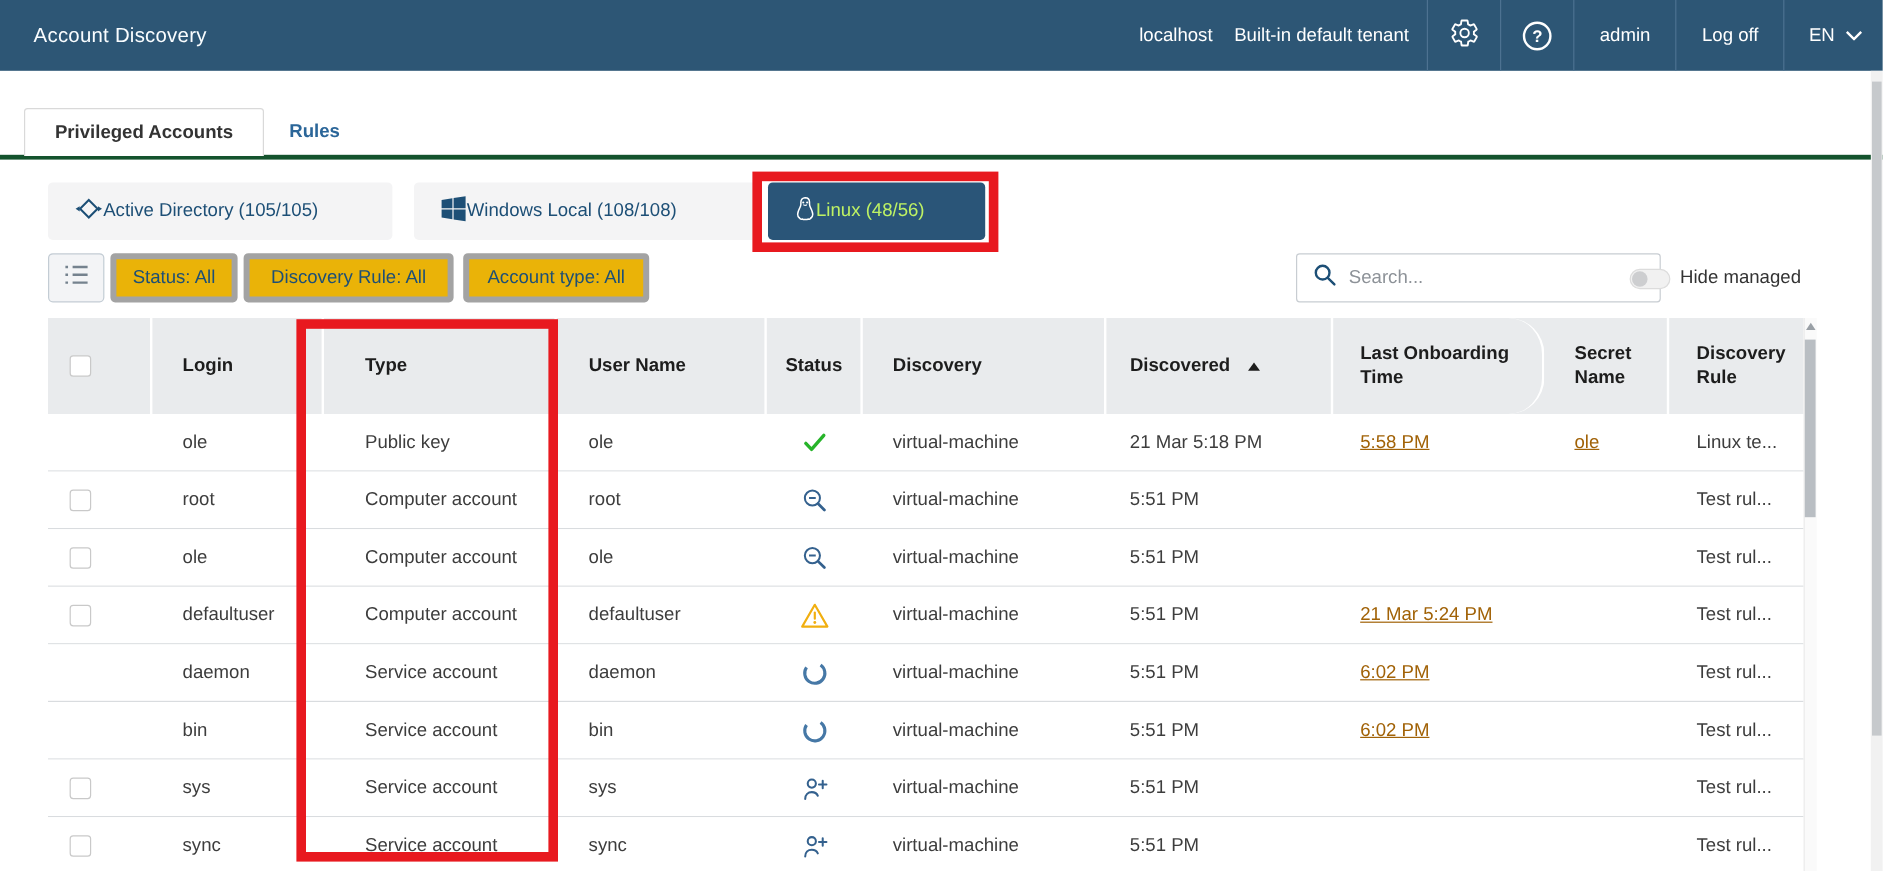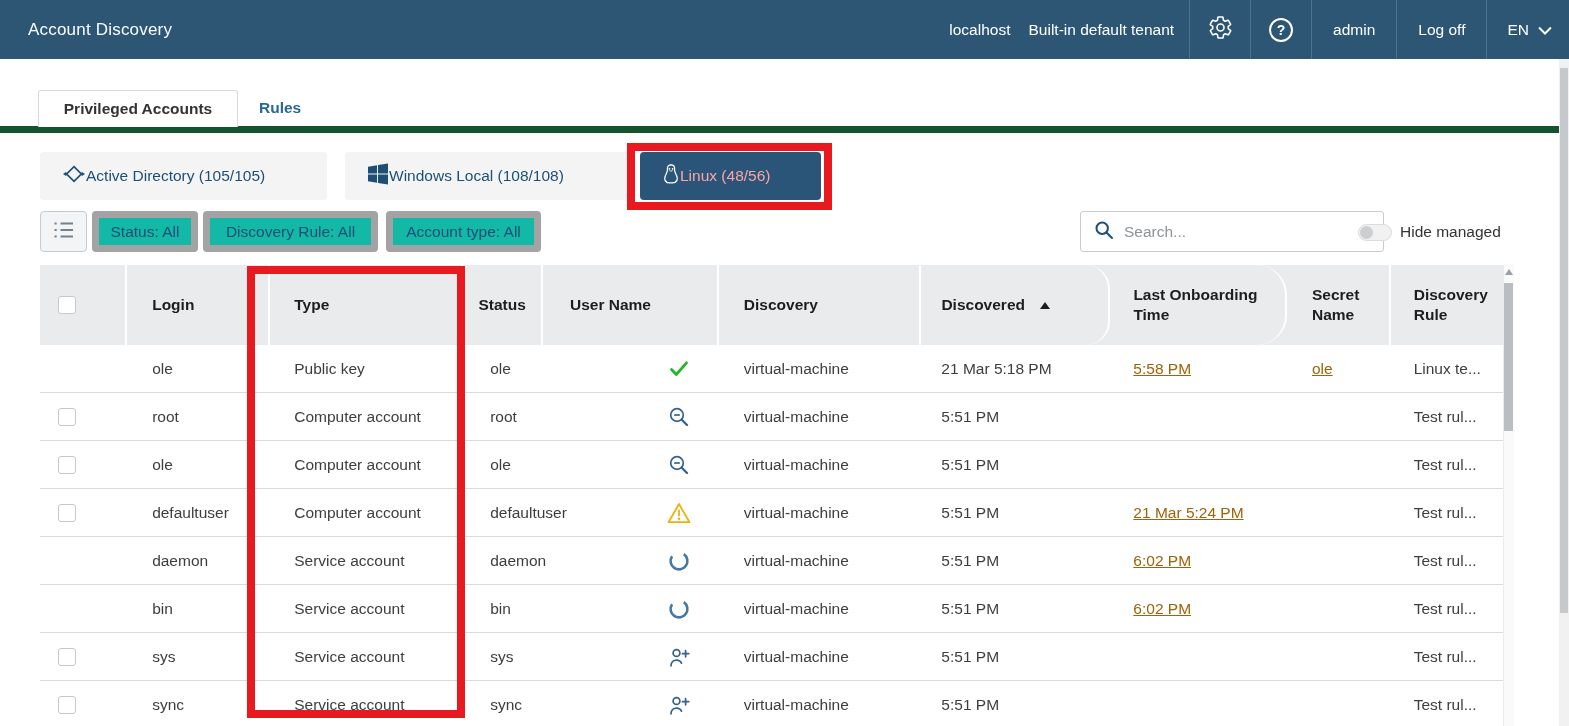--- a/index.html
+++ b/index.html
@@ -18,37 +18,37 @@
   .tb-host { padding:0 9px 0 0; }
   .tb-tenant { padding:0 15px 0 9px; }
   .tb-cell { border-left:1px solid #4d7291; padding:0 21px; cursor:pointer; }
   .tb-icon-cell { width:61px; justify-content:center; padding:0; }
   .help-circle { width:24px; height:24px; border:2px solid #fff; border-radius:50%;
     display:flex; align-items:center; justify-content:center; font-size:14px; font-weight:700; color:#fff; }
   .tb-lang { gap:9px; padding:0 17px 0 20px; }
 
   
   .tabbar { position:absolute; left:0; top:90px; width:1569px; height:43px;
-    border-bottom:7px solid #14532d; display:flex; align-items:stretch; padding-left:38px; }
+    border-bottom:4px solid #14532d; display:flex; align-items:stretch; padding-left:20px; }
   .tab-active { width:200px; display:flex; align-items:center; justify-content:center;
     background:#fff; border:1px solid #d9d9d9; border-bottom:none; border-radius:3px 3px 0 0;
     margin-bottom:-1px; font-size:15.5px; font-weight:700; color:#333; cursor:pointer; }
   .tab-inactive { display:flex; align-items:center; padding:0 21px; font-size:15.5px;
     font-weight:600; color:#2b6699; cursor:pointer; }
 
   
   .src-btn { position:absolute; top:152px; height:48px; border-radius:4px; background:#f4f4f5;
     color:#1d4f76; display:flex; align-items:center; padding-left:22px;
     font-size:15.5px; cursor:pointer; }
   #src-ad { left:40px; width:287px; }
   #src-win { left:345px; width:288px; }
-  #src-linux { left:640px; width:181px; background:#2a5578; color:#fca5a5; }
-
-  
-  .flt-btn { position:absolute; top:211px; height:41px; background:#14b8a6; border:7px solid #a3a3a3;
+  #src-linux { left:640px; width:181px; background:#2a5578; color:#bef264; }
+
+  
+  .flt-btn { position:absolute; top:211px; height:41px; background:#eab308; border:5px solid #a3a3a3;
     border-radius:4px; color:#1d4f76; font-size:15.5px; display:flex; align-items:center;
     justify-content:center; cursor:pointer; }
   #btn-list { left:40px; width:47px; background:#f3f4f6; border:1px solid #c3ccd4; }
   #f-status { left:92px; width:106px; }
   #f-rule { left:203px; width:175px; }
   #f-type { left:386px; width:155px; }
 
   #search { position:absolute; left:1080px; top:211px; width:304px; height:41px;
     border:1px solid #c8cdd2; border-radius:3px; display:flex; align-items:center;
     padding-left:13px; gap:10px; background:#fff; }
@@ -66,25 +66,25 @@
   #table { position:absolute; left:40px; top:265px; width:1463px; }
   .thead { display:flex; height:80px; background:#e9ebed; }
   .th { display:flex; align-items:center; border-right:2px solid #fff; font-weight:700;
     font-size:15.5px; color:#1d1d1d; line-height:20px; cursor:pointer; }
   .th:last-child { border-right:none; }
   .tr { display:flex; height:48px; border-bottom:1px solid #d9dcdf; background:#fff; }
   .td { display:flex; align-items:center; font-size:15.5px; color:#3d3d3d; overflow:hidden; white-space:nowrap; }
 
   .col-cb { width:90px; padding-left:18px; }
   .col-login { width:148px; padding-left:25px; }
-  .col-type { width:200px; padding-left:24px; }
+  .col-type { width:200px; padding-left:34px; }
   .col-user { width:182px; padding-left:27px; }
   .col-status { width:83px; justify-content:center; }
   .col-computer { width:210px; padding-left:25px; }
-  .col-discovered { width:196px; padding-left:20px;border-radius:24px; }
+  .col-discovered { width:196px; padding-left:20px; }
   .col-onboard { width:183px; padding-left:23px;border-radius:30px; }
   .col-secret { width:107px; padding-left:25px; }
   .col-rule { width:116px; padding-left:23px; }
 
   .cb { width:18px; height:18px; border:1px solid #c9c9c9; border-radius:3px; background:#fff;
     display:inline-block; cursor:pointer; flex:none; }
   .link { text-decoration:underline; cursor:pointer; color:#a16207; }
   .sort-asc { width:0; height:0; border-left:5px solid transparent; border-right:5px solid transparent;
     border-bottom:7px solid #1d1d1d; margin-left:15px; }
   .status-slot { display:flex; align-items:center; justify-content:center; }
@@ -201,22 +201,22 @@
 </div>
 <div id="toggle-label">Hide managed</div>
 
 <div id="table">
   <div class="thead">
     <div class="th col-cb">
       <span class="cb"></span>
     </div>
     <div class="th col-login">Login</div>
     <div class="th col-type">Type</div>
+    <div class="th col-user">User Name</div>
     <div class="th col-status">Status</div>
-    <div class="th col-user">User Name</div>
     <div class="th col-computer">Discovery</div>
     <div class="th col-discovered">
       <span>Discovered</span>
       <span class="sort-asc"></span>
     </div>
     <div class="th col-onboard">Last Onboarding Time</div>
     <div class="th col-secret">Secret Name</div>
     <div class="th col-rule">Discovery Rule</div>
   </div>
   <div id="tbody">

